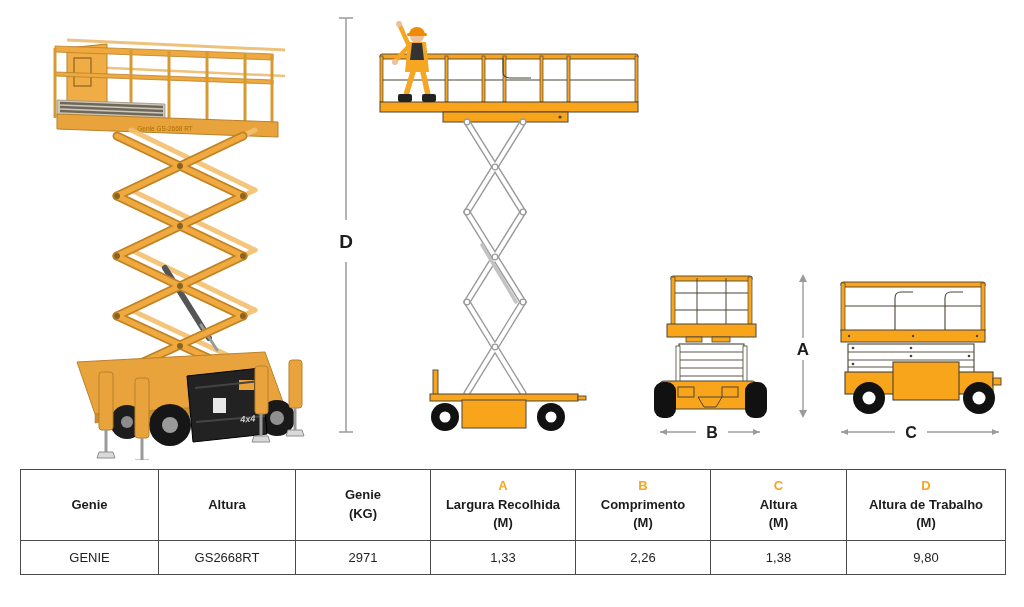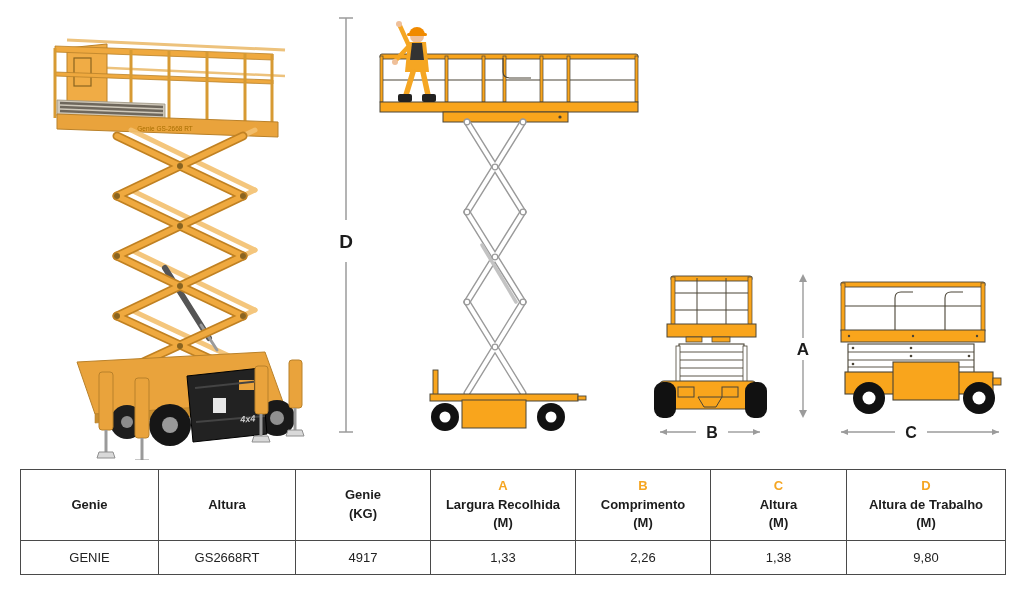--- a/index.html
+++ b/index.html
@@ -417,21 +417,21 @@
           <span class="letter">D</span>
           <span class="title">Altura de Trabalho</span>
           <span class="unit">(M)</span>
         </th>
       </tr>
     </thead>
     <tbody>
       <tr>
         <td>GENIE</td>
         <td>GS2668RT</td>
-        <td>4917</td>
+        <td>2971</td>
         <td>1,33</td>
         <td>2,26</td>
         <td>1,38</td>
         <td>9,80</td>
       </tr>
     </tbody>
   </table>
 </div>
 
 </body></html>

